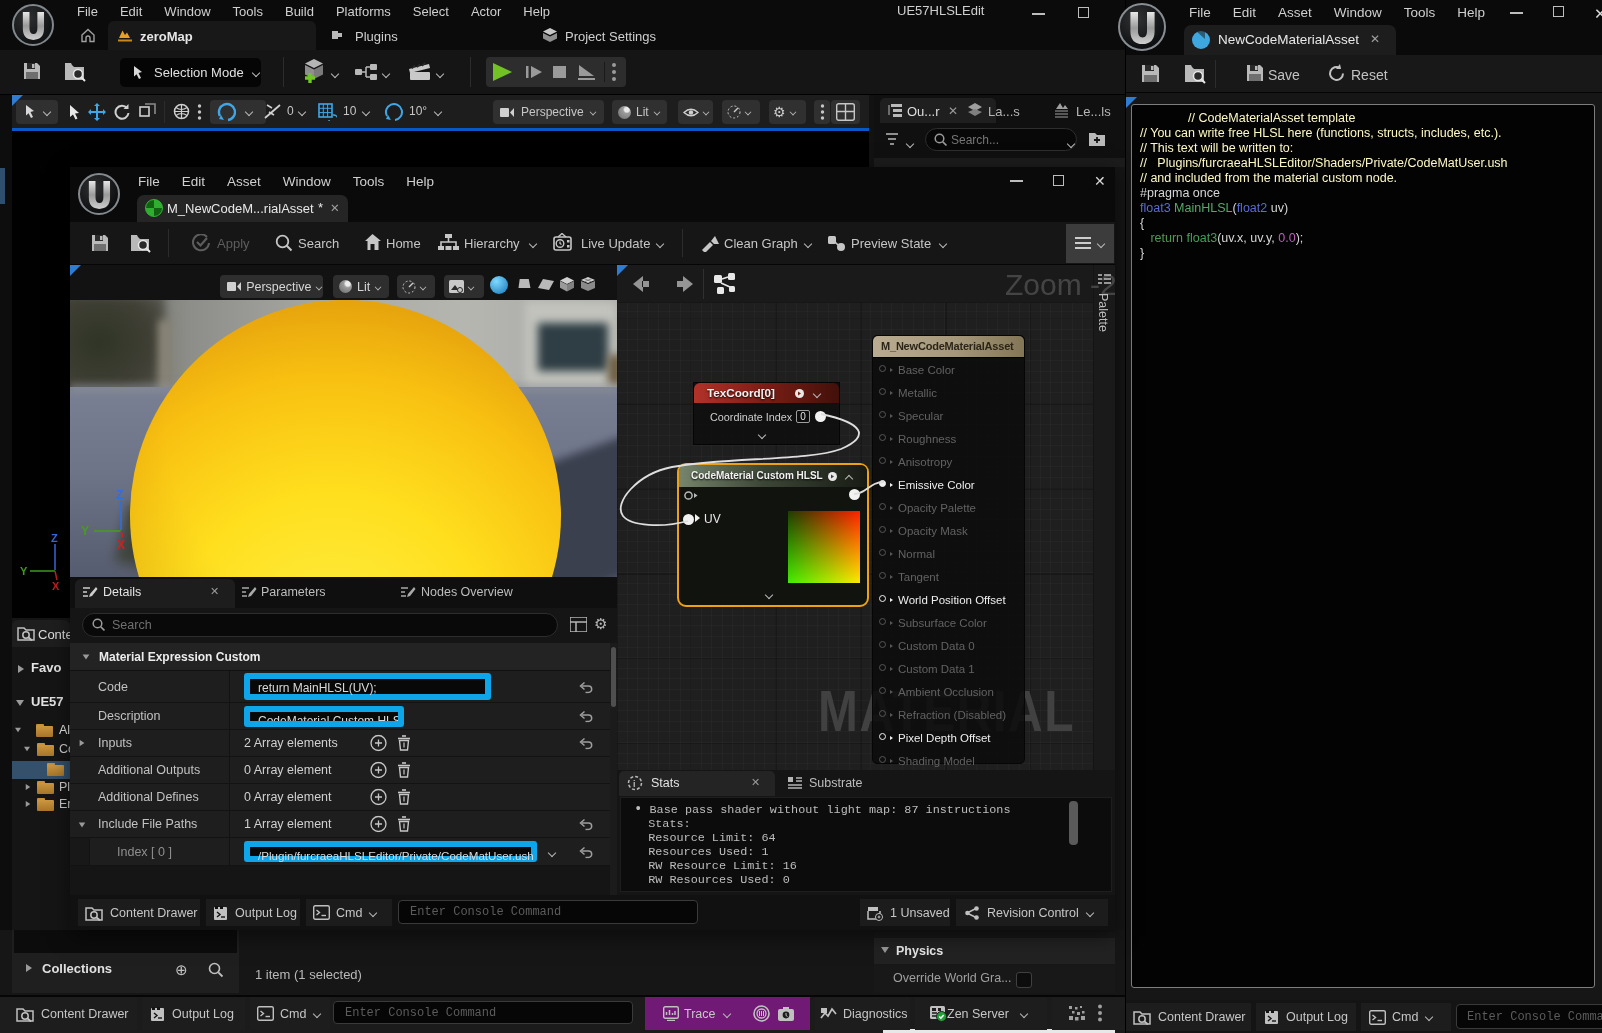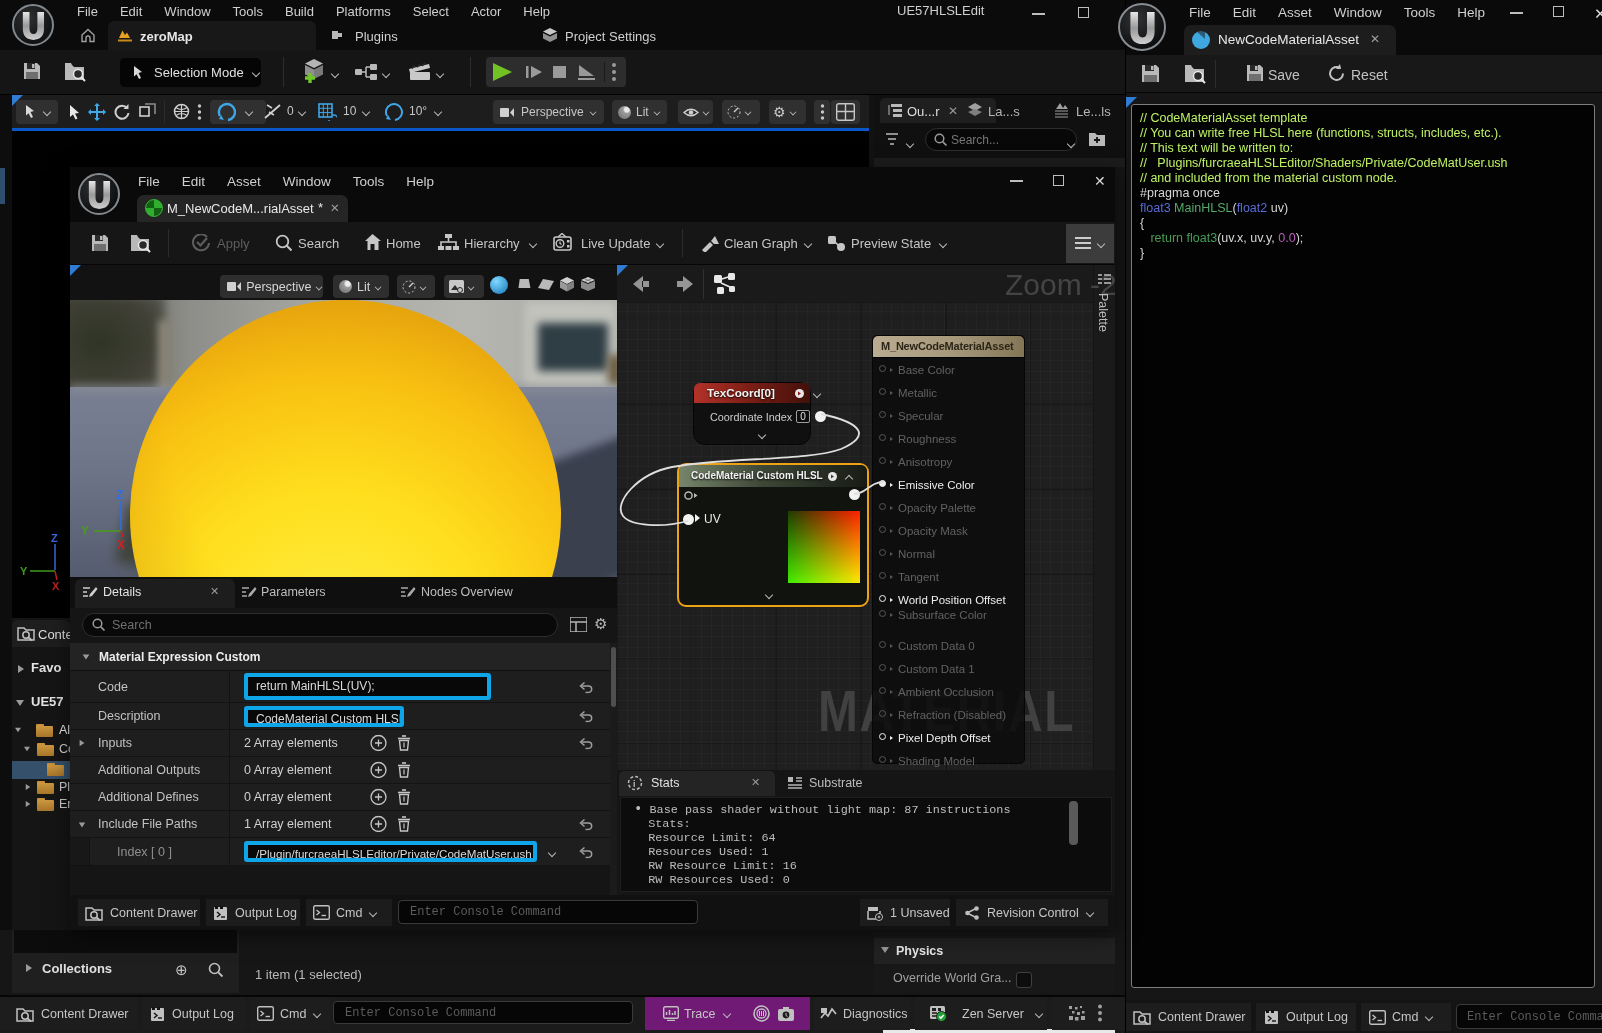--- a/index.html
+++ b/index.html
@@ -416,21 +416,21 @@
     </div>
     <div class="abs flex" style="left:915px;top:2px;width:132px;height:33px;background:#1d1d1d;padding-left:14px;">
       <svg width="18" height="17">
           <rect x="1" y="1" width="15" height="13" rx="1.5" fill="#c0c0c0"></rect>
           <rect x="3" y="3" width="4" height="3" fill="#1d1d1d"></rect>
           <rect x="9" y="3" width="3" height="3" fill="#1d1d1d"></rect>
           <path d="M3 8 h5 M3 11 h5" stroke="#1d1d1d" stroke-width="1.4"></path>
           <circle cx="12.5" cy="11.5" r="5" fill="#22a038" stroke="#1d1d1d"></circle>
           <path d="M10.3 11.5 l1.6 1.7 2.8-3.2" fill="none" stroke="#fff" stroke-width="1.5"></path>
         </svg>
-      <span style="margin-left:15px;font-size:12.5px;color:#c6c6c6;">Zen Server</span>
+      <span style="margin-left:0;font-size:12.5px;color:#c6c6c6;">Zen Server</span>
         <span class="chev" style="margin-left:11px;"></span>
     </div>
     <div class="abs" style="left:1052px;top:2px;width:73px;height:33px;background:#1d1d1d;"></div>
     <svg class="abs" style="left:1068px;top:10px;" width="18" height="16">
         <g fill="#9f9f9f">
           <rect x="1" y="1" width="3" height="3"></rect>
           <rect x="7" y="2" width="2.5" height="2.5"></rect>
           <rect x="12" y="1" width="2" height="2"></rect>
           <rect x="4" y="6" width="2.5" height="2.5"></rect>
           <rect x="9" y="7" width="3" height="3"></rect>
@@ -517,21 +517,21 @@
       <svg width="21" height="21" viewBox="0 0 21 21">
         <path d="M17 10.5 a6.5 6.5 0 1 1 -3-5.5" fill="none" stroke="#c2c2c2" stroke-width="2"></path>
         <path d="M14 1 l1 5 -5 0z" fill="#c2c2c2"></path>
       </svg>
     </div>
   <div class="abs" style="left:225px;top:67px;color:#c2c2c2;font-size:14px;">Reset</div>
 
   <div class="abs" style="left:0;top:93px;width:477px;height:907px;background:#161616;"></div>
   <div class="abs" style="left:0;top:97px;width:0;height:0;border-left:11px solid #2f7cd2;border-bottom:11px solid transparent;"></div>
   <div class="abs" style="left:5px;top:104px;width:464px;height:884px;background:#030303;border:1px solid #7d7d7d;border-radius:3px;"></div>
-  <div class="abs" id="code" style="left:14px;top:111px;font-size:12.5px;line-height:15px;white-space:pre;color:#d6d6d6;"><span style="color:#bef264;">// CodeMaterialAsset template
+  <div class="abs" id="code" style="left:14px;top:111px;font-size:12.5px;line-height:15px;white-space:pre;color:#d6d6d6;"><span style="color:#fef9c3;margin-left:48px;">// CodeMaterialAsset template
 // You can write free HLSL here (functions, structs, includes, etc.).
 // This text will be written to:
 //   Plugins/furcraeaHLSLEditor/Shaders/Private/CodeMatUser.ush
 // and included from the material custom node.</span>
 #pragma once
 <span style="color:#5a6cd8;">float3</span> <span style="color:#55a86a;">MainHLSL</span>(<span style="color:#5a6cd8;">float2</span> uv)
 {
    <span style="color:#4f9a55;">return</span> <span style="color:#43a05a;">float3</span>(uv.x, uv.y, <span style="color:#bb5fbb;">0.0</span>);
 }</div>
 
@@ -783,21 +783,21 @@
     <div class="abs" style="left:524px;top:38px;color:#b5b5b5;font-size:15px;">⚙</div>
 
     <div class="abs" style="left:0;top:66px;width:540px;height:28px;background:#232323;border-bottom:1px solid #111;"></div>
     <div class="abs tri-d" style="left:12px;top:77px;transform:scale(.85);"></div>
     <div class="abs" style="left:29px;top:73px;color:#ececec;font-weight:bold;font-size:12px;">Material Expression Custom</div>
     <div id="drows" style="position:absolute;left:0;top:94px;width:540px;">
       <style>
         .drow{position:relative;background:#1e1e1e;border-bottom:1px solid #131313;}
         .dlabel{position:absolute;left:28px;top:50%;transform:translateY(-50%);color:#c2c2c2;}
         .ddiv{position:absolute;left:159px;top:0;bottom:0;width:1px;background:#121212;}
-        .dbox{position:absolute;left:174px;background:#080808;border:4px solid #0ea5e9;border-radius:3px;color:#dadada;padding:2px 8px 0 8px;font-size:12px;white-space:nowrap;}
+        .dbox{position:absolute;left:174px;background:#080808;border:6px solid #0ea5e9;border-radius:3px;color:#dadada;padding:2px 8px 0 8px;font-size:12px;white-space:nowrap;}
         .undo{position:absolute;left:508px;top:50%;transform:translateY(-50%);color:#9e9e9e;font-size:15px;}
         .plus{position:absolute;left:300px;top:50%;transform:translateY(-50%);}
         .trash{position:absolute;left:327px;top:50%;transform:translateY(-50%);}
         .aval{position:absolute;left:174px;top:50%;transform:translateY(-50%);color:#d0d0d0;}
       </style>
       <div class="drow" style="height:32px;">
         <div class="dlabel">Code</div>
           <div class="ddiv"></div>
         <div class="dbox" style="top:2px;height:27px;width:247px;">return MainHLSL(UV);</div>
         <div class="undo">
@@ -1004,21 +1004,21 @@
         <div class="prow" style="top:229px;">
             <i></i>
             <b></b>
             <em>Tangent</em>
           </div>
         <div class="prow w" style="top:252px;">
             <i></i>
             <b></b>
             <em>World Position Offset</em>
           </div>
-        <div class="prow" style="top:267px;">
+        <div class="prow" style="top:275px;">
             <i></i>
             <b></b>
             <em>Subsurface Color</em>
           </div>
         <div class="prow" style="top:298px;">
             <i></i>
             <b></b>
             <em>Custom Data 0</em>
           </div>
         <div class="prow" style="top:321px;">
@@ -1042,21 +1042,21 @@
             <em>Pixel Depth Offset</em>
           </div>
         <div class="prow" style="top:413px;">
             <i></i>
             <b></b>
             <em>Shading Model</em>
           </div>
       </div>
     </div>
 
-    <div class="abs" style="left:76px;top:117px;width:118px;height:63px;background:rgba(16,16,16,.94);border:1px solid #050505;border-radius:12px;">
+    <div class="abs" style="left:76px;top:117px;width:147px;height:63px;background:rgba(16,16,16,.94);border:1px solid #050505;border-radius:0;">
       <div style="height:20px;border-radius:6px 6px 0 0;background:linear-gradient(to right,#b23229 0%,#7e1f16 45%,#42100a 100%);">
         <div style="padding:3px 0 0 13px;font-size:11.7px;font-weight:bold;color:#f2f2f2;text-shadow:0 1px 2px #000;">TexCoord[0]</div>
         <svg class="abs" style="left:100px;top:5px;" width="12" height="12">
             <circle cx="5.5" cy="5.5" r="4.5" fill="#e8e8e8"></circle>
             <path d="M4 3.5 l3 2 -3 2z" fill="#7e1f16"></path>
           </svg>
         <span class="chev" style="position:absolute;left:119px;top:7px;"></span>
       </div>
       <div class="abs" style="left:16px;top:28px;color:#cdcdcd;font-size:10.8px;">Coordinate Index</div>
       <div class="abs" style="left:102px;top:27px;width:14px;height:13px;border:1px solid #9f9f9f;border-radius:2px;background:#0d0d0d;color:#e0e0e0;font-size:10px;text-align:center;line-height:12px;">0</div>

